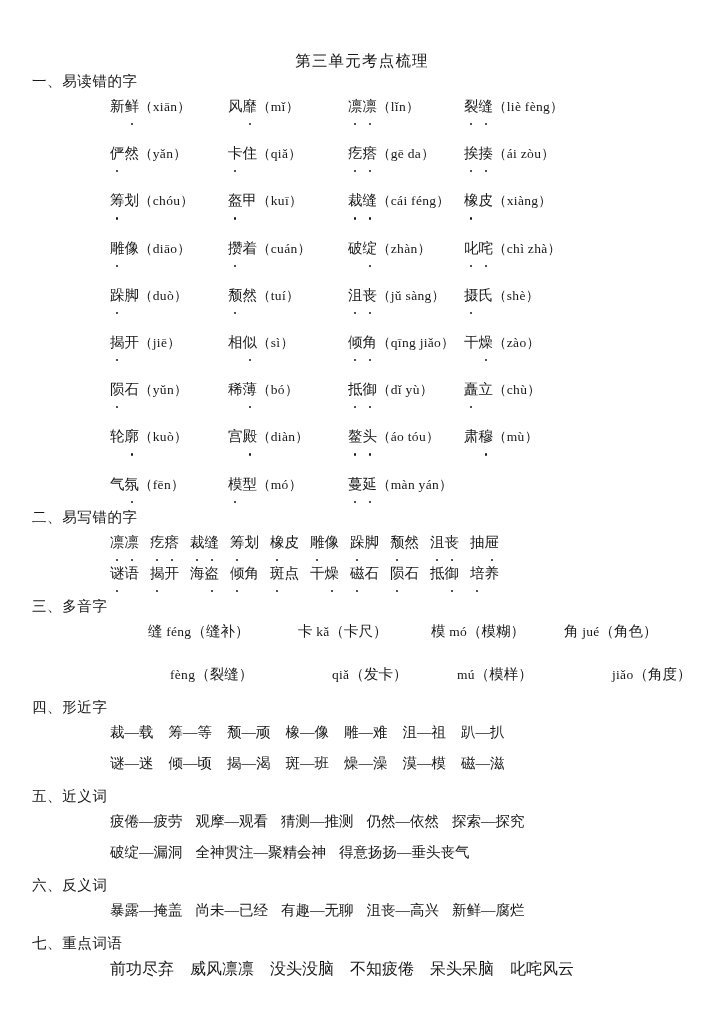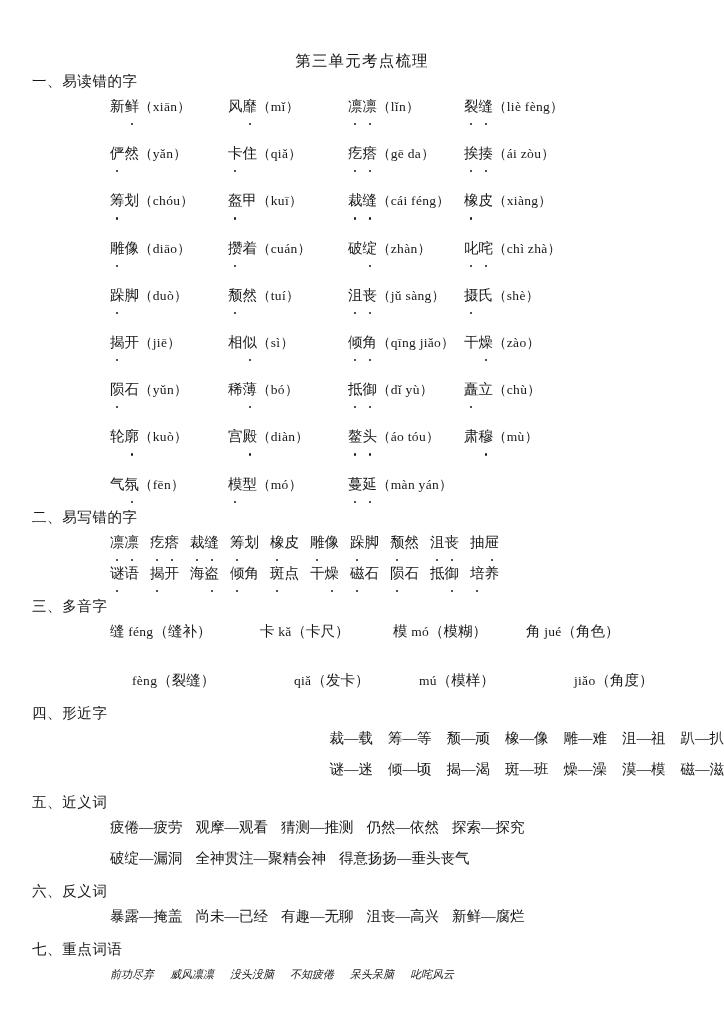--- a/index.html
+++ b/index.html
@@ -84,59 +84,58 @@
     line-height: 31px;
     white-space: nowrap;
   }
   .wordrow .w { margin-right: 11px; display: inline-block; }
   .wordrow .w:last-child { margin-right: 0; }
 
   
   .poly-grid {
     display: grid;
     grid-template-columns: 150px 133px 133px auto;
-    row-gap: 18px;
+    row-gap: 12px;
+    margin-left: 38px;
   }
   .poly-grid .pcell {
     font-size: 14.5px;
     line-height: 31px;
     white-space: nowrap;
   }
   .poly-grid .pcell.second {
     padding-left: 22px;
   }
   .poly-grid .pcell.second.c2 { padding-left: 34px; }
   .poly-grid .pcell.second.c3 { padding-left: 26px; }
   .poly-grid .pcell.second.c4 { padding-left: 48px; }
 
   
   .pairrow {
     font-size: 14.5px;
     line-height: 31px;
     white-space: nowrap;
-    text-align: right;
   }
   .pairrow .pair { display: inline-block; margin-right: 15px; }
   .pairrow .pair:last-child { margin-right: 0; }
 
   
   .synrow {
     font-size: 14.5px;
     line-height: 31px;
     white-space: nowrap;
   }
   .synrow .syn { display: inline-block; margin-right: 13px; }
   .synrow .syn:last-child { margin-right: 2px; }
 
   
   .phraserow {
-    font-size: 11px;
-    line-height: 31px;
-    white-space: nowrap;
-    font-style: italic;
+    font-size: 16px;
+    line-height: 31px;
+    white-space: nowrap;
   }
   .phraserow .ph { display: inline-block; margin-right: 16px; }
   .phraserow .ph:last-child { margin-right: 0; }
 
   .sec-gap-top { margin-top: 8px; }
 </style>
 </head>
 <body>
 
 <div class="page">

